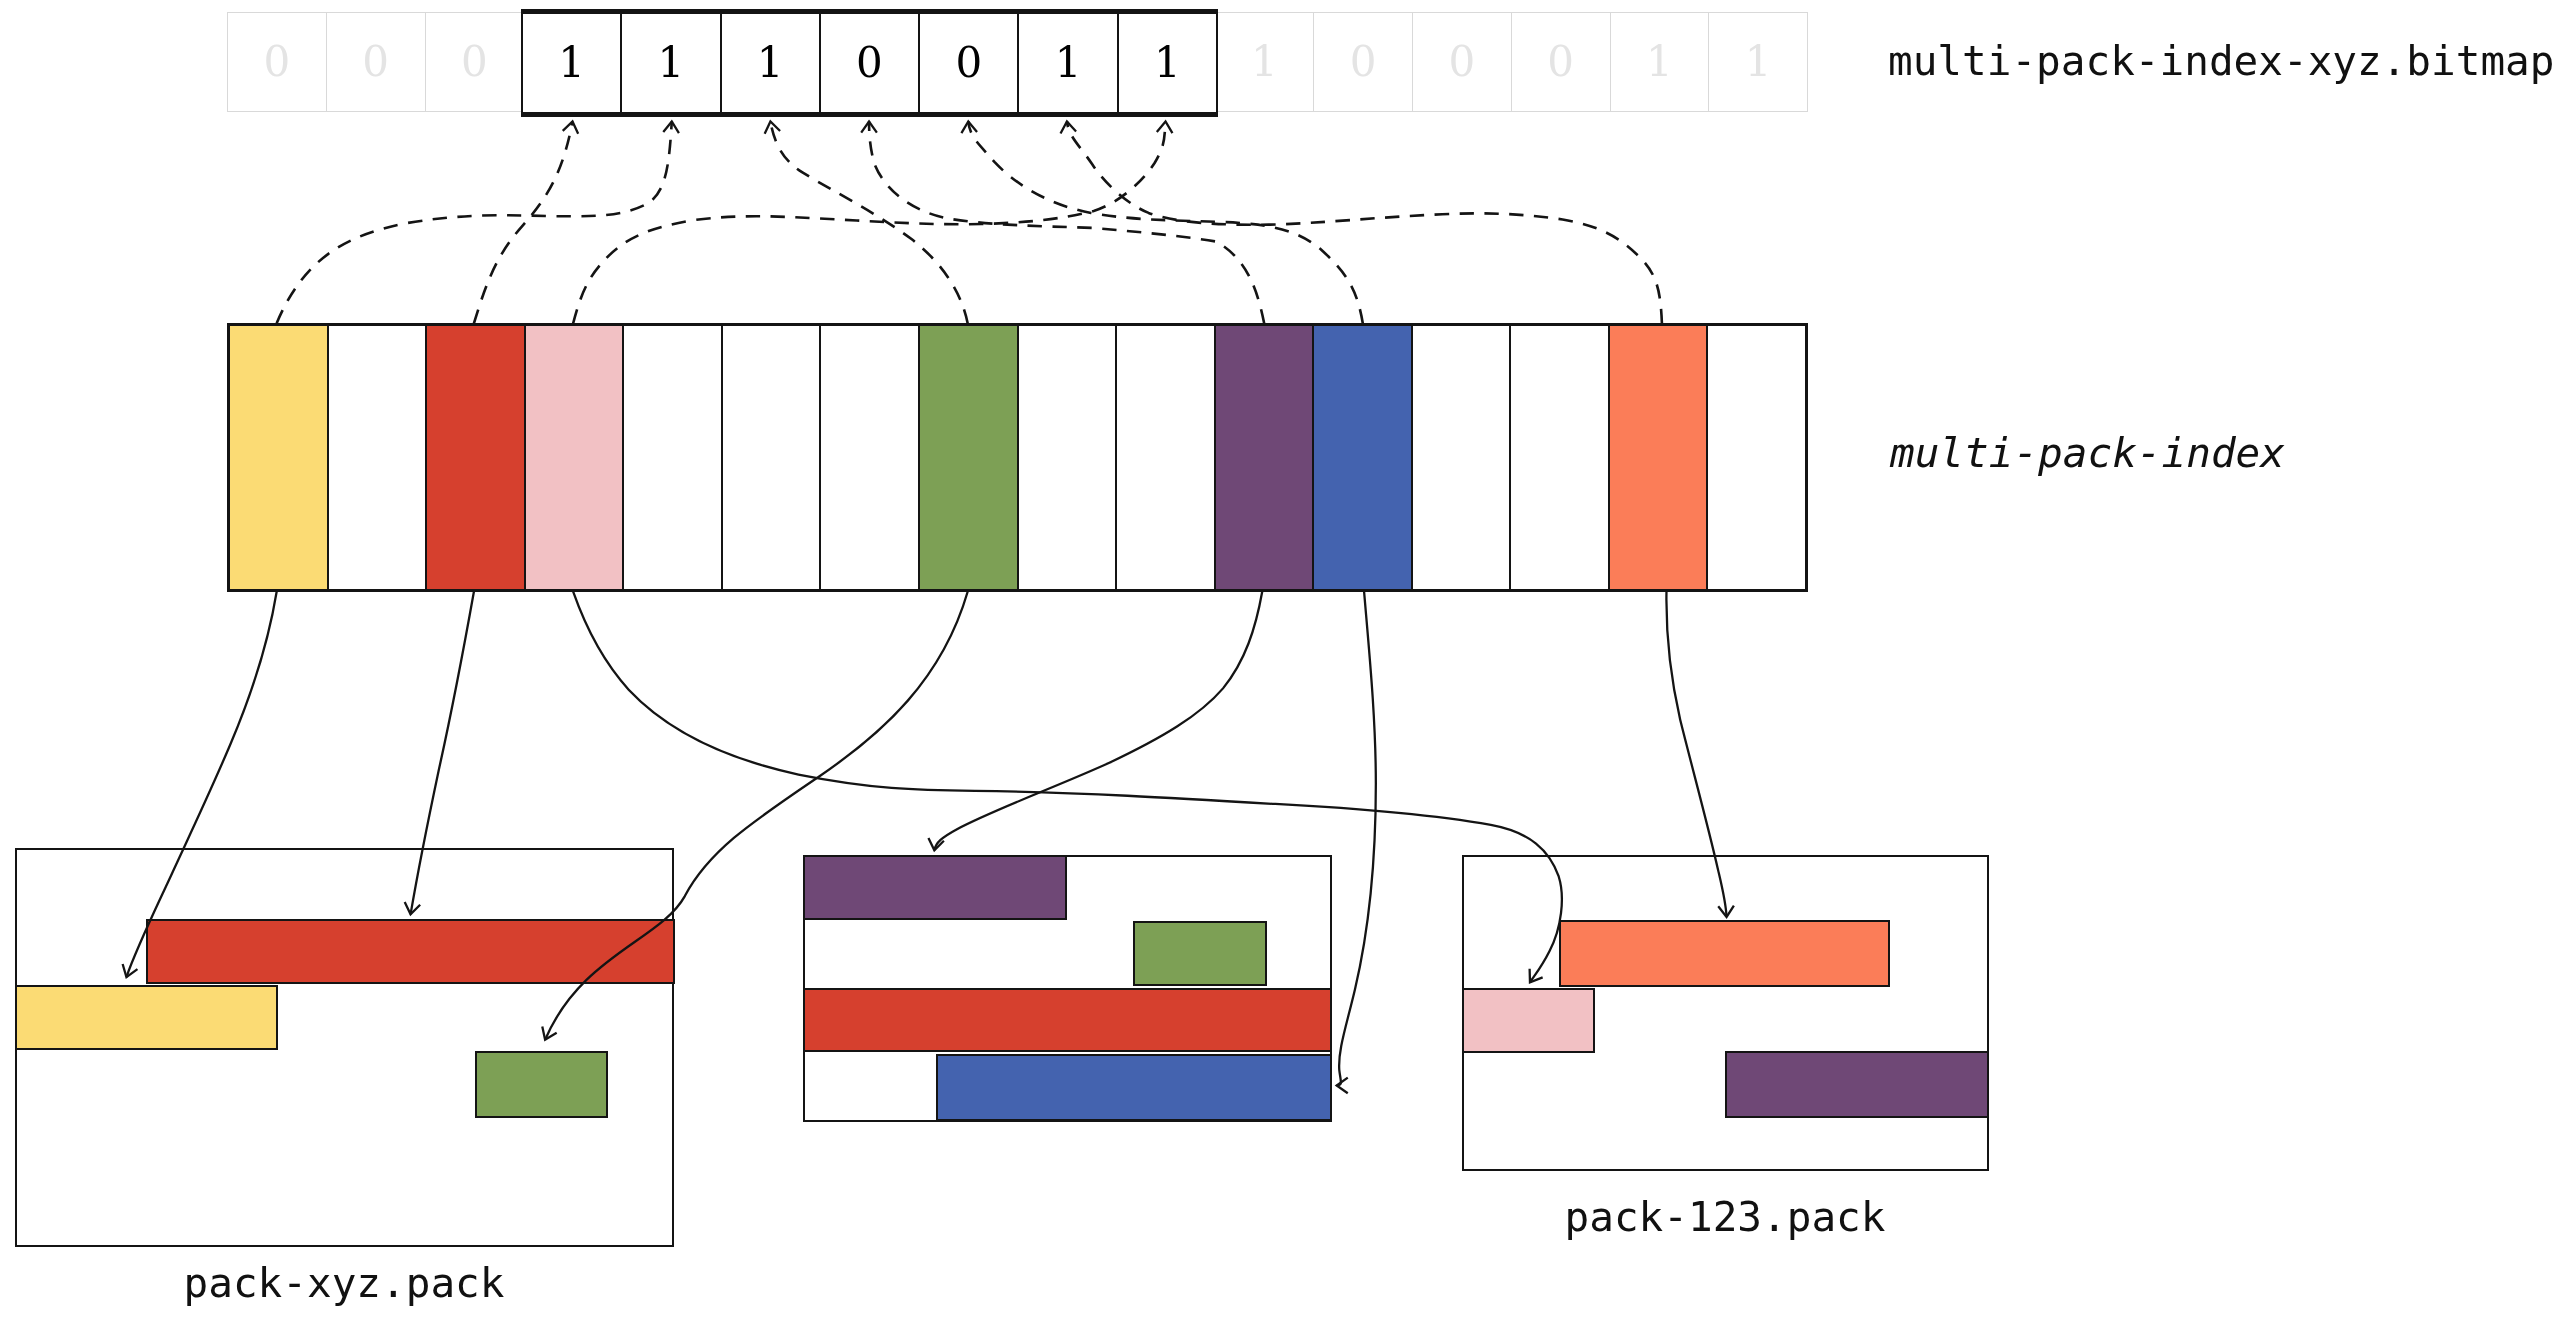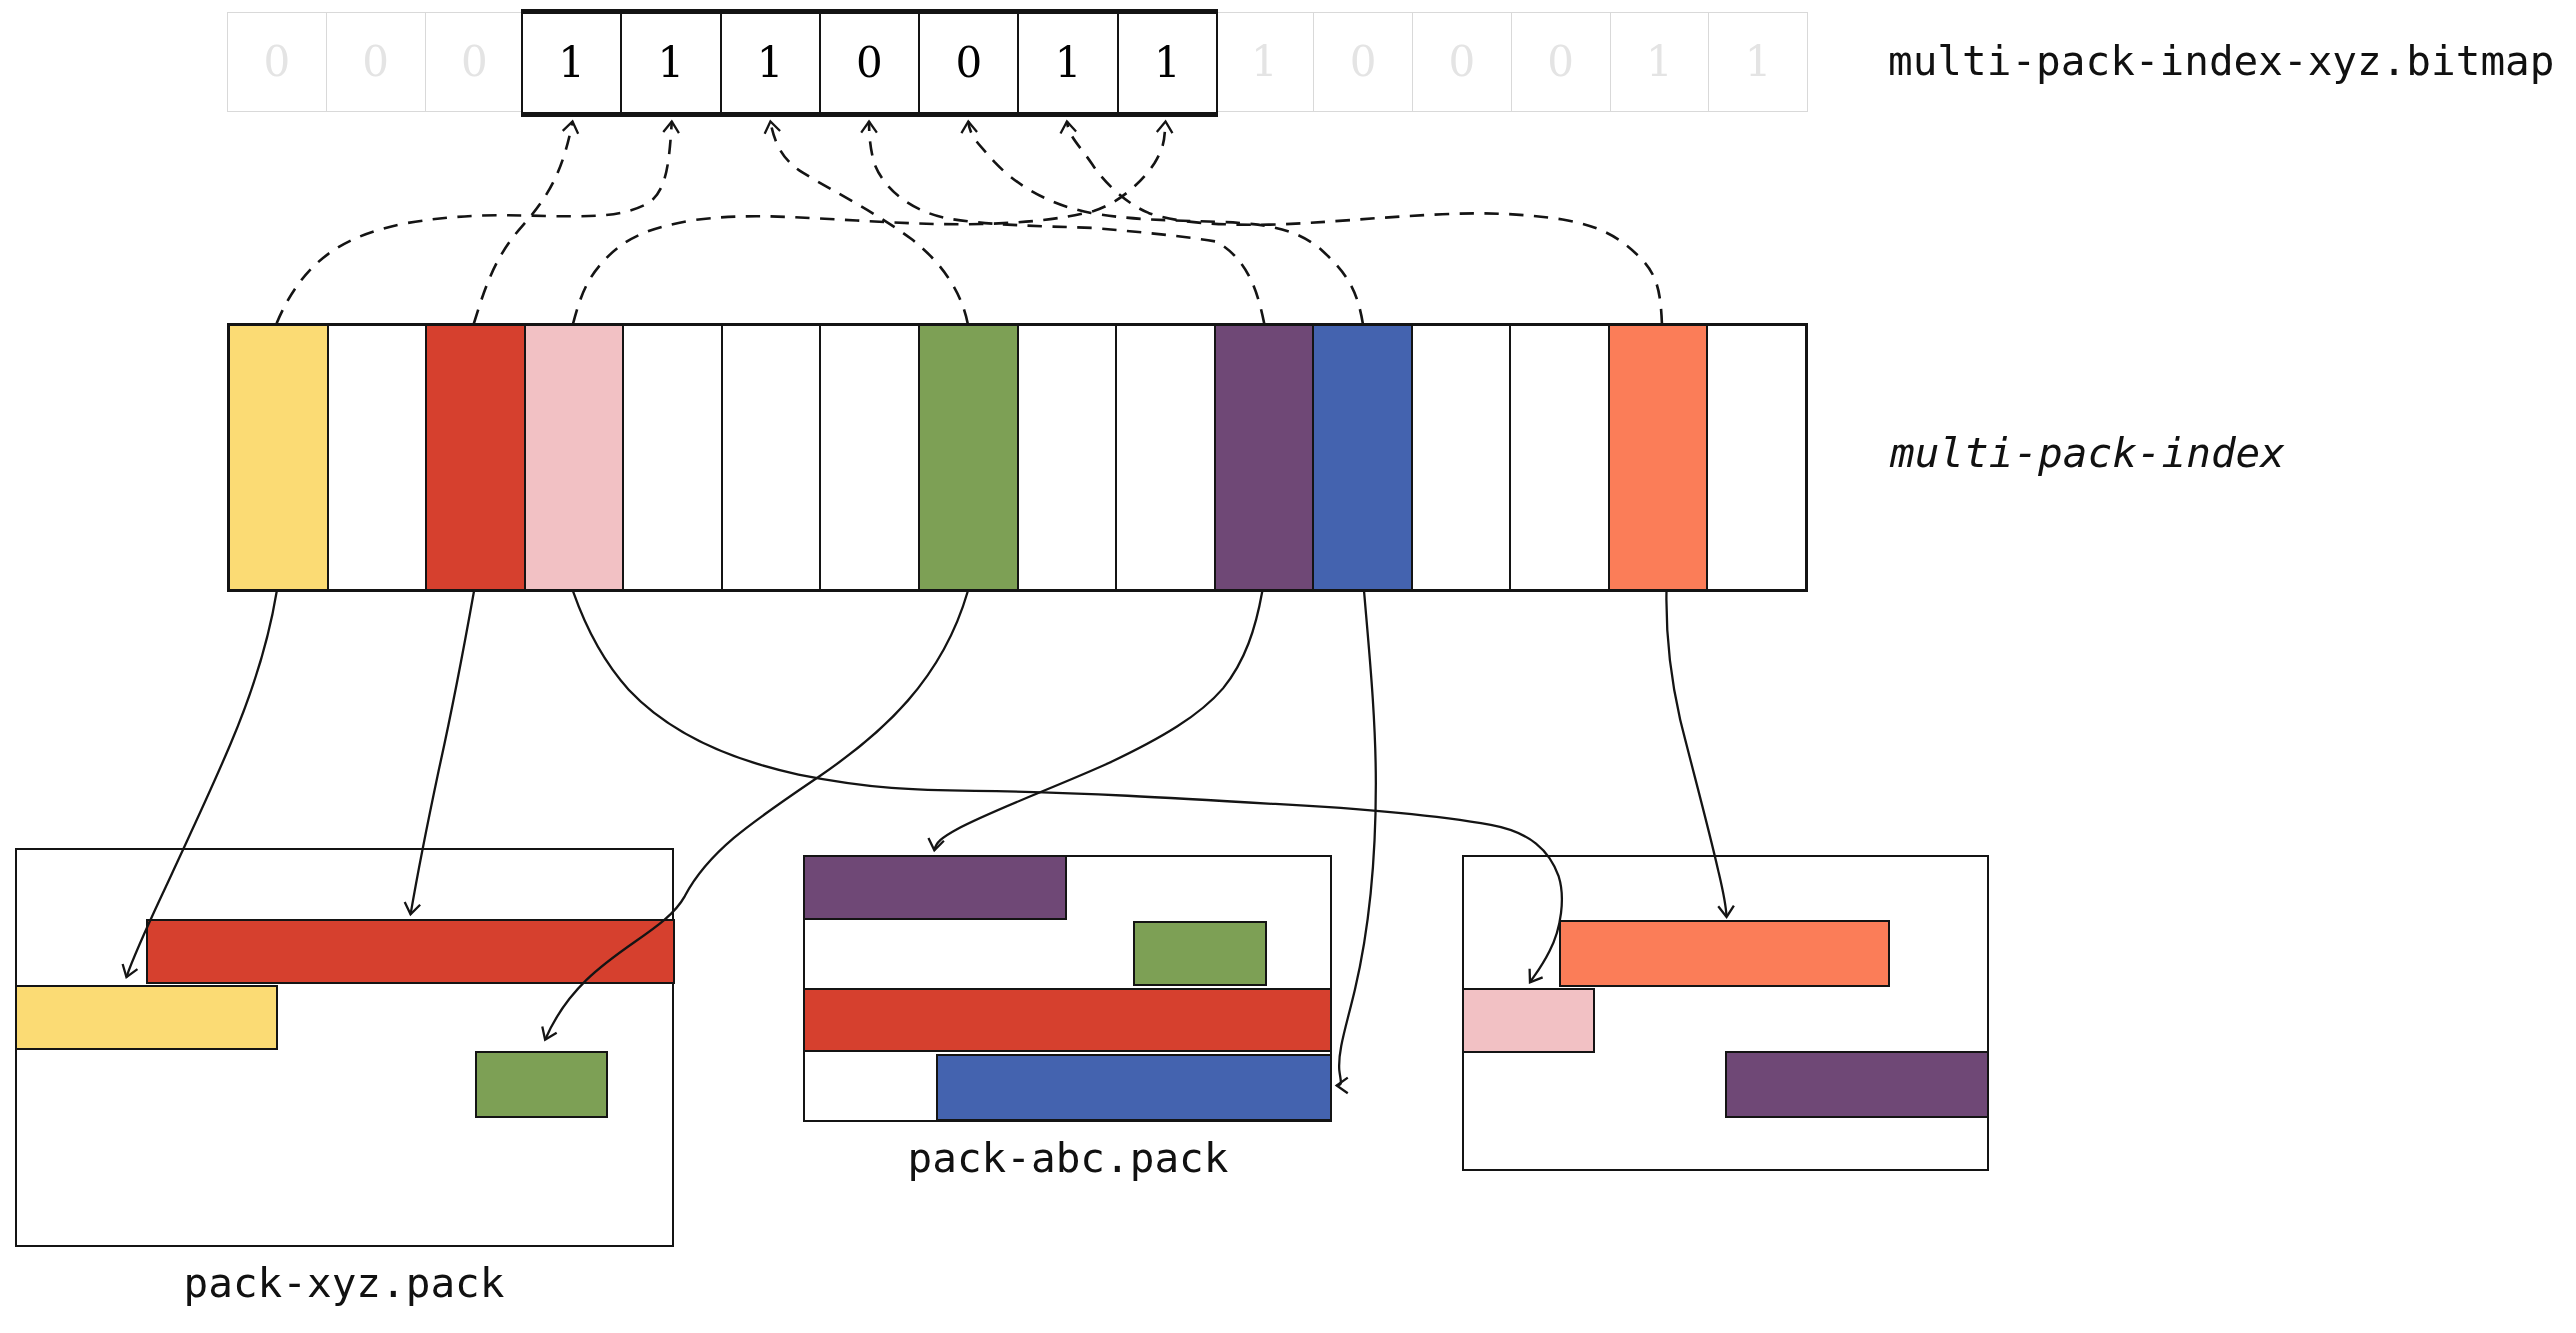--- a/index.html
+++ b/index.html
@@ -97,21 +97,21 @@
       <div class="abs packbar" style="left: 1133px; top: 921px; width: 134px; height: 65px; background: rgb(125, 160, 85);"></div>
       <div class="abs packbar" style="left: 803px; top: 988px; width: 529px; height: 64px; background: rgb(214, 64, 46);"></div>
       <div class="abs packbar" style="left: 936px; top: 1054px; width: 396px; height: 67px; background: rgb(68, 99, 175);"></div>
       <div class="abs packbox" style="left: 1462px; top: 855px; width: 527px; height: 316px;"></div>
       <div class="abs packbar" style="left: 1559px; top: 920px; width: 331px; height: 67px; background: rgb(251, 125, 88);"></div>
       <div class="abs packbar" style="left: 1462px; top: 988px; width: 133px; height: 65px; background: rgb(242, 193, 196);"></div>
       <div class="abs packbar" style="left: 1725px; top: 1051px; width: 264px; height: 67px; background: rgb(111, 72, 118);"></div>
     </div>
 
   <div class="abs lbl centered" style="left:344px;top:1260px;">pack-xyz.pack</div>
-  <div class="abs lbl centered" style="left:1068px;top:1135px;">pack-abc.pack</div>
+  <div class="abs lbl centered" style="left:1725px;top:1194px;">pack-123.pack</div>
 
   <svg class="overlay" width="2576" height="1333" viewBox="0 0 3943 2041">
     <defs>
       <marker id="ah" markerUnits="userSpaceOnUse" markerWidth="48" markerHeight="40" refX="0" refY="0" viewBox="-24 -20 48 40" orient="auto">
         <path d="M -17,-12 L 0,0 L -17,12" fill="none" stroke="#141414" stroke-width="3.5"></path>
       </marker>
     </defs>
     <g id="dashed-group" fill="none" stroke="#141414" stroke-width="4" stroke-dasharray="22 16">
         <path d="M 725,495 C 745,430 760,390 800,345 C 840,300 862,260 876,186" marker-end="url(#ah)"></path>
         <path d="M 423,495 C 465,395 530,360 620,342 C 720,325 780,330 850,331 C 920,332 955,330 990,312 C 1020,295 1024,250 1028,186" marker-end="url(#ah)"></path>

